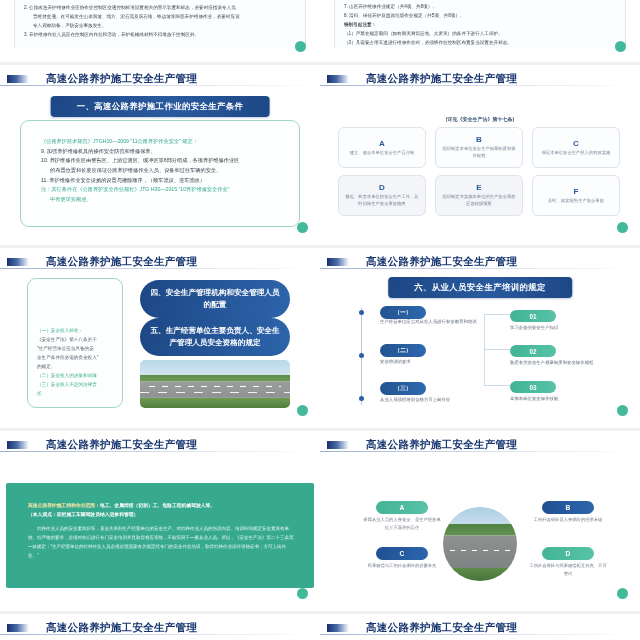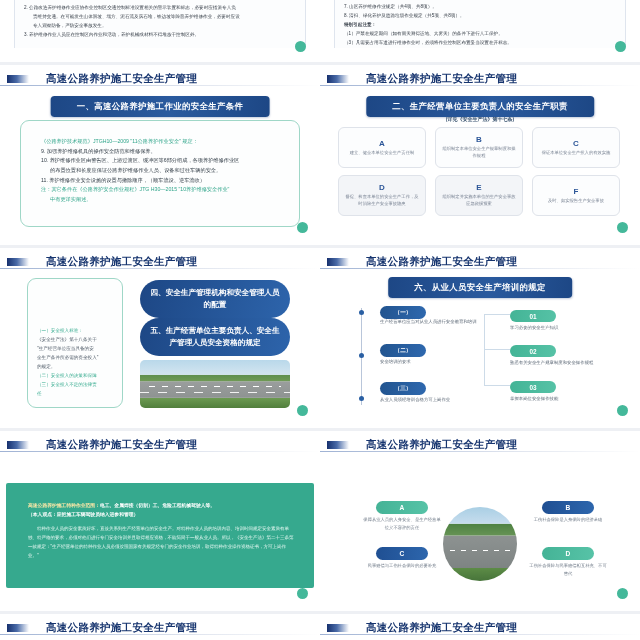--- a/index.html
+++ b/index.html
@@ -225,21 +225,20 @@
       <div class="dot-deco"></div>
     </div>
 
     <div class="slide">
       <div class="s-header">
         <div class="hdr-bar"></div>
         <div class="hdr-title">高速公路养护施工安全生产管理</div>
       </div>
       <div class="s-underline"></div>
 
-      <div class="pill-title" style="top:31px;">二、生产经营单位主要负责人的安全生产职责</div>
       <div class="sub-note" style="top:51px;">(详见《安全生产法》第十七条)</div>
 
       <div class="card-grid" style="left:18px; top:62px; width:284px;">
         <div class="abc-card">
           <div class="abc-letter">A</div>
           <div class="abc-text">建立、健全本单位安全生产责任制</div>
         </div>
         <div class="abc-card">
           <div class="abc-letter">B</div>
           <div class="abc-text">组织制定本单位安全生产规章制度和操作规程</div>

